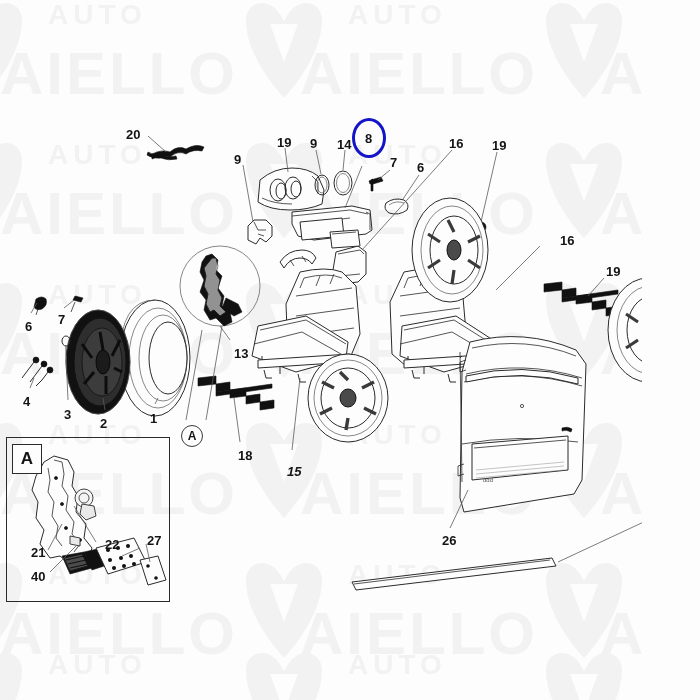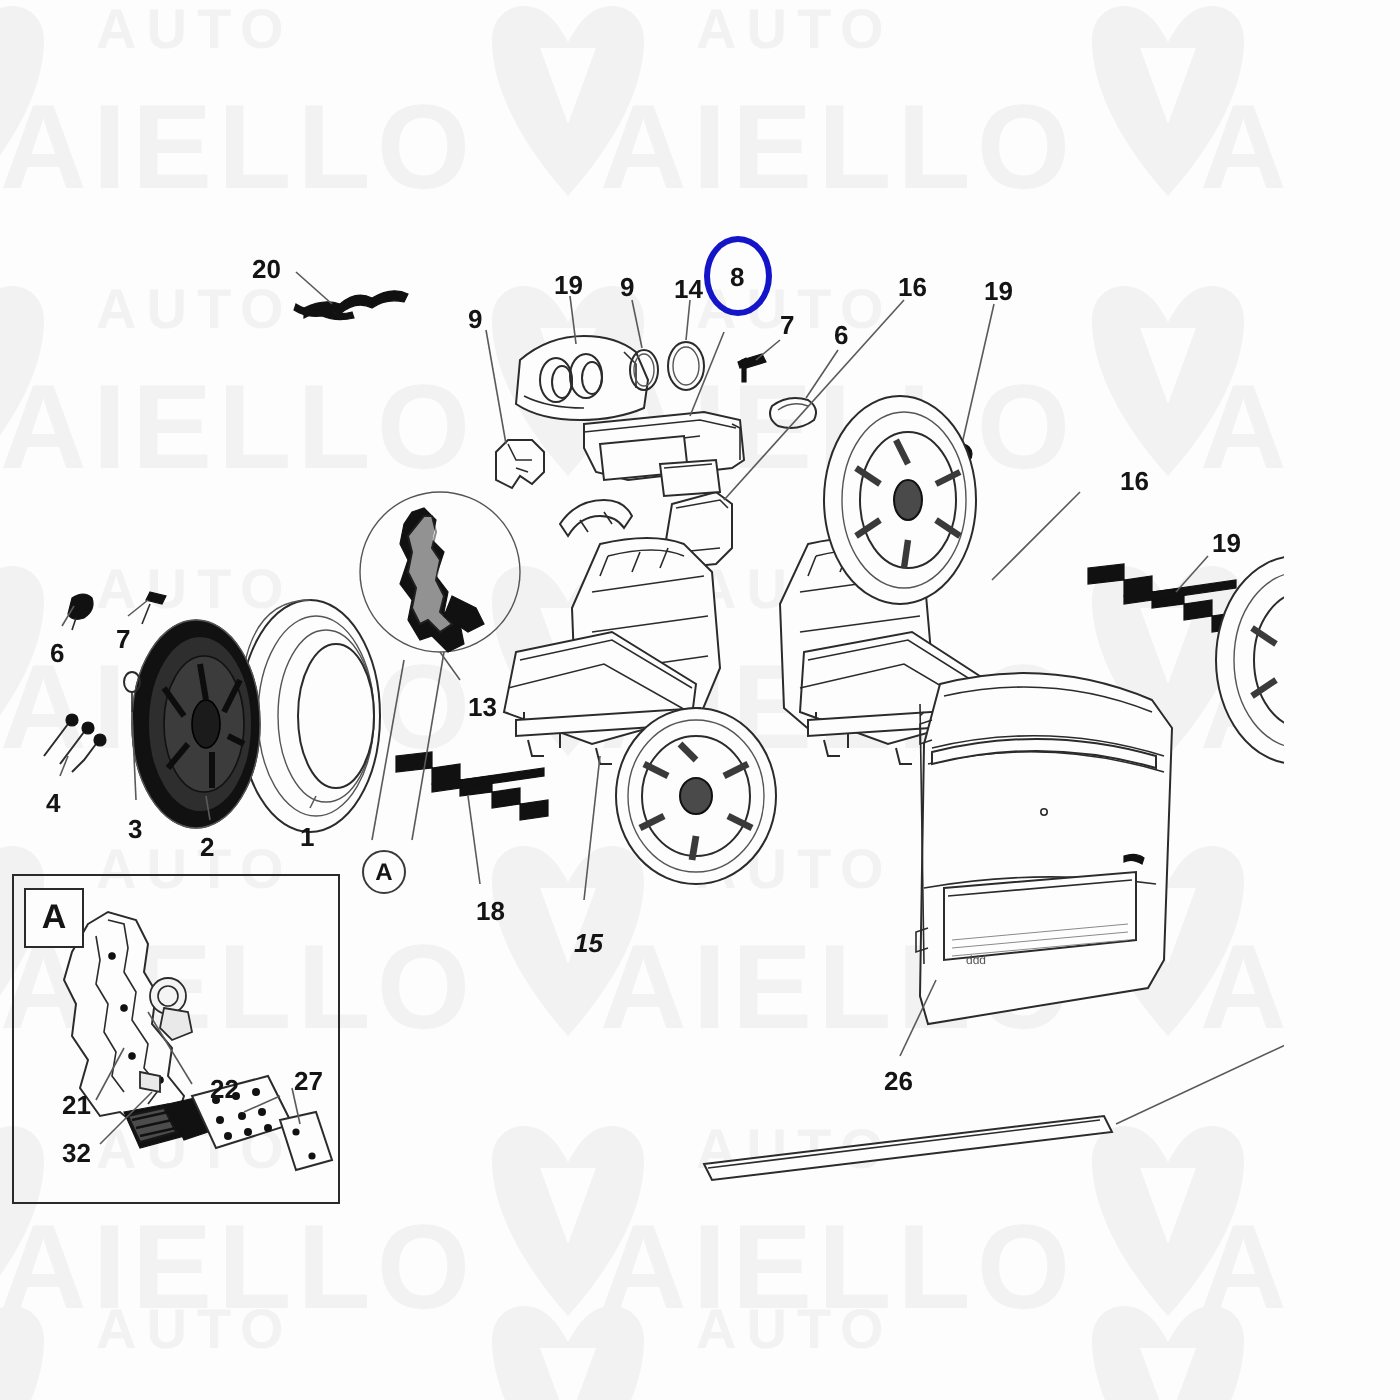--- a/index.html
+++ b/index.html
@@ -634,17 +634,17 @@
   <div class="lbl" style="left:234px;top:347px;">13</div>
   <div class="lbl" style="left:449px;top:137px;">16</div>
   <div class="lbl" style="left:287px;top:465px;font-style:italic;">15</div>
   <div class="lbl" style="left:560px;top:234px;">16</div>
   <div class="lbl" style="left:492px;top:139px;">19</div>
   <div class="lbl" style="left:238px;top:449px;">18</div>
   <div class="lbl" style="left:606px;top:265px;">19</div>
   <div class="lbl" style="left:126px;top:128px;">20</div>
   <div class="lbl" style="left:31px;top:546px;text-align:center;">21</div>
   <div class="lbl" style="left:105px;top:538px;">22</div>
-  <div class="lbl" style="left:31px;top:570px;">32</div>
+  <div class="lbl" style="left:31px;top:570px;">40</div>
   <div class="lbl" style="left:147px;top:534px;">27</div>
   <div class="lbl" style="left:442px;top:534px;">26</div>
 
 </div>
 
 </body></html>

